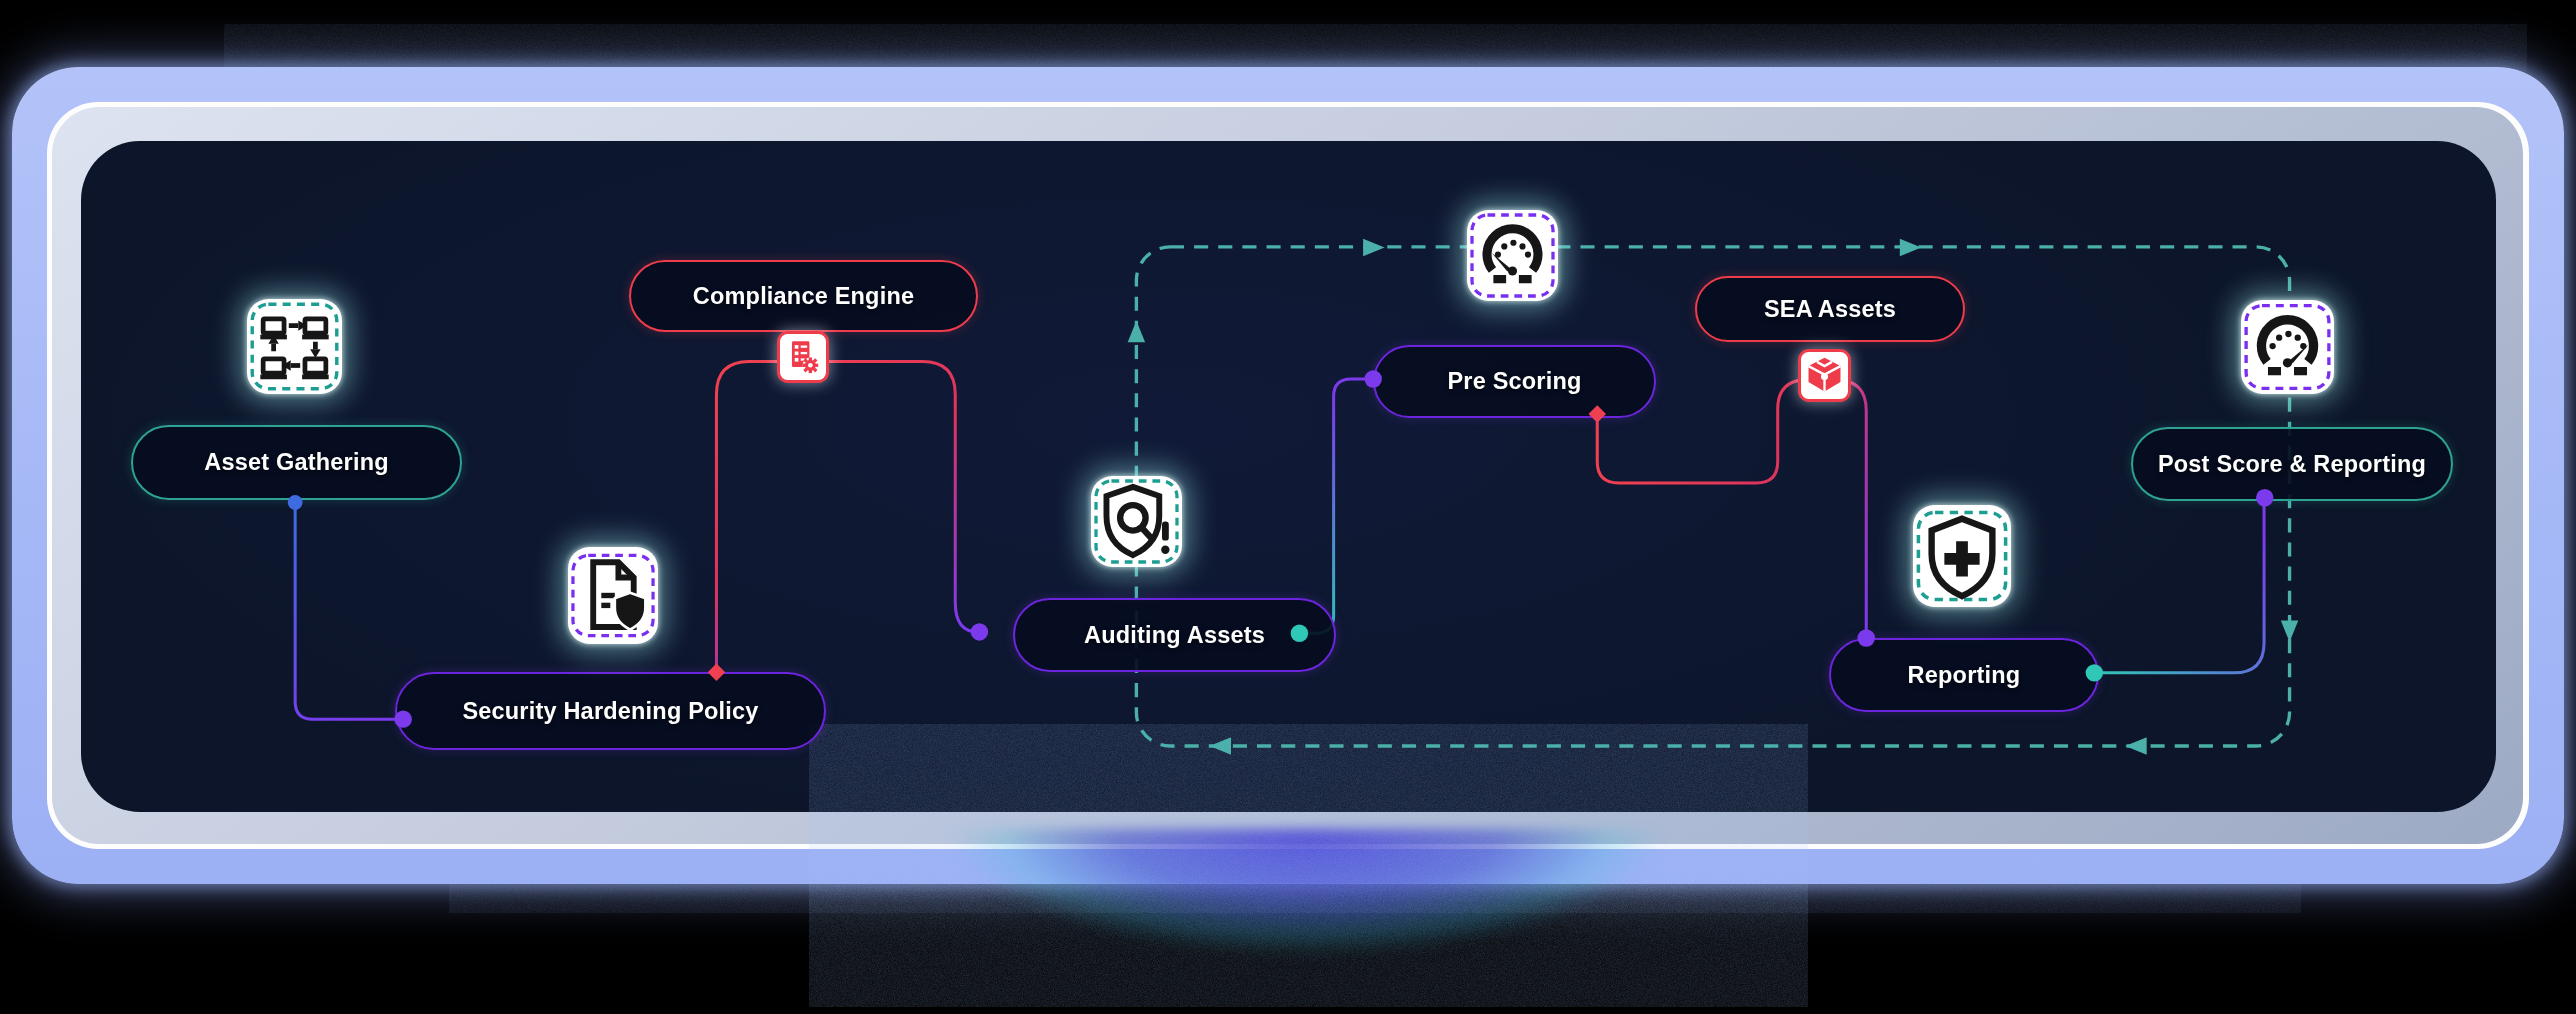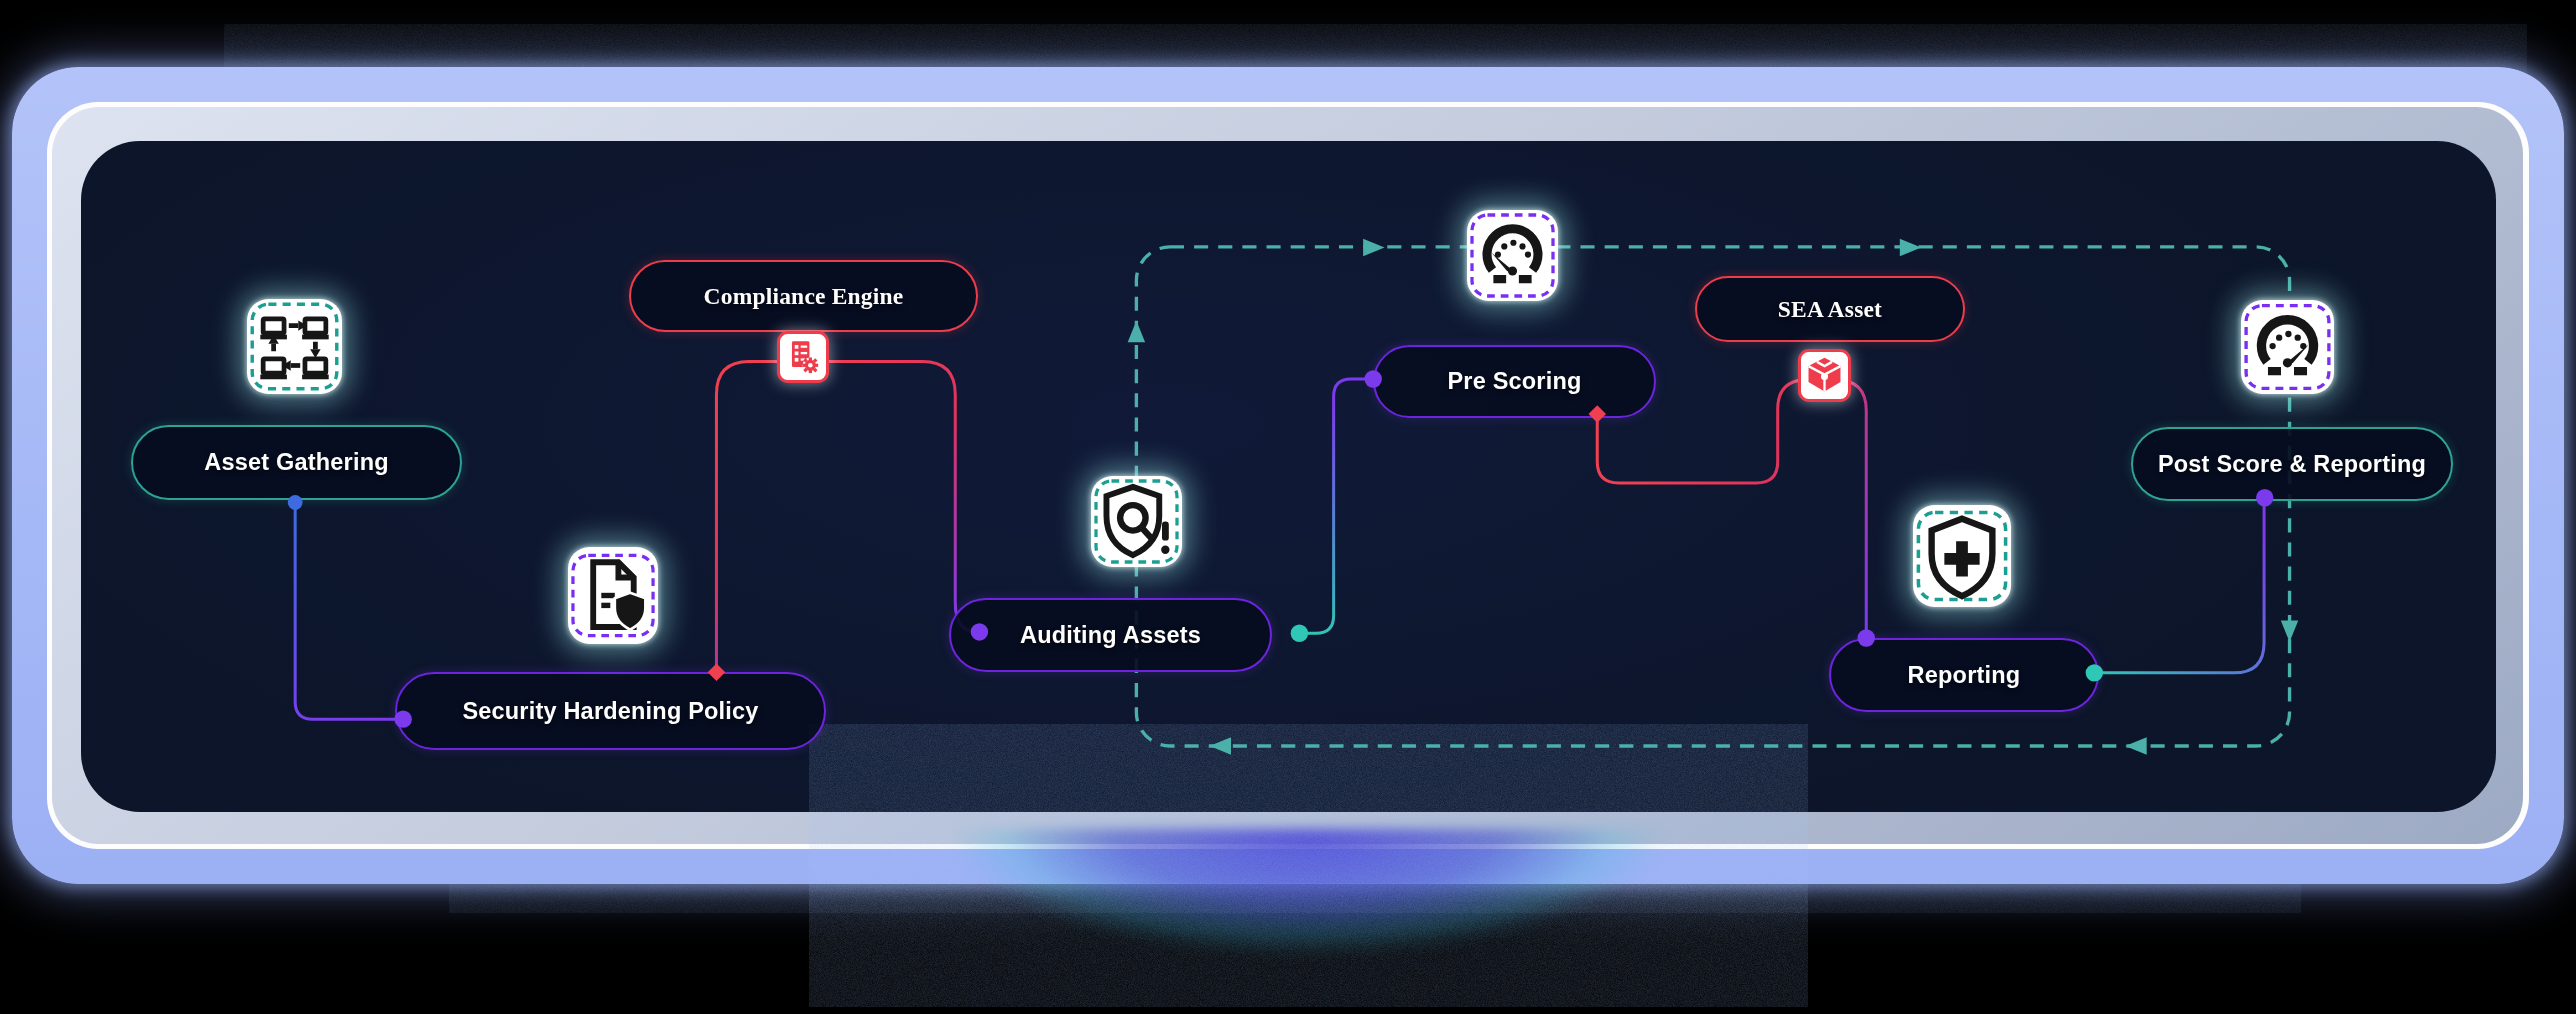--- a/index.html
+++ b/index.html
@@ -31,26 +31,26 @@
   
   .lines,.overlay{position:absolute;left:0;top:0;pointer-events:none;}
 
   
   .pill{position:absolute;border-radius:670px;display:flex;align-items:center;
     justify-content:center;background:rgba(6,13,31,.92);color:#fff;
     font-size:23.5px;font-weight:600;letter-spacing:0.2px;white-space:nowrap;
     text-shadow:0 2px 5.4px rgba(0,0,0,.6);z-index:20;}
   .b-teal  {border:2.7px solid #2ea293;box-shadow:0 0 10.7px rgba(46,178,160,.25);}
   .b-purple{border:2.7px solid #6c24dd;box-shadow:0 0 10.7px rgba(124,58,237,.25);}
-  .b-red   {border:2.7px solid #ee3c4b;box-shadow:0 0 10.7px rgba(238,60,75,.25);font-family:Liberation Serif, serif;}
+  .b-red   {border:2.7px solid #ee3c4b;box-shadow:0 0 10.7px rgba(238,60,75,.25);}
 
   #pill-ag  {left:131px; top:425px; width:327px;height:71px;align-items:center;}
   #pill-shp {left:395px; top:672px;width:427px;height:74px;}
   #pill-ce  {left:629px; top:260px; width:345px;height:68px;}
-  #pill-aa  {left:949px;top:598px; width:319px;height:70px;}
+  #pill-aa  {left:1013px;top:598px; width:319px;height:70px;}
   #pill-ps  {left:1373px;top:345px; width:279px;height:69px;}
   #pill-sea {left:1695px;top:276px; width:266px;height:62px;}
   #pill-hard{left:1829px;top:638px; width:266px;height:70px;}
   #pill-post{left:2131px;top:427px; width:318px;height:70px;}
 
   
   .icon-box{position:absolute;background:#fff;border-radius:21.5px;z-index:30;
     box-shadow:0 0 27px 9.4px rgba(152,230,233,.45), 0 0 6.7px rgba(255,255,255,.9);}
   .icon-box svg{width:100%;height:100%;display:block;}
   #icon-ag  {left:247px; top:299px;width:95px;height:95px;}
@@ -131,21 +131,21 @@
 <div class="pill b-red" id="pill-ce">
   <span>Compliance Engine</span>
 </div>
 <div class="pill b-purple" id="pill-aa">
   <span>Auditing Assets</span>
 </div>
 <div class="pill b-purple" id="pill-ps">
   <span>Pre Scoring</span>
 </div>
 <div class="pill b-red" id="pill-sea">
-  <span>SEA Asset</span>
+  <span>SEA Assets</span>
 </div>
 <div class="pill b-purple" id="pill-hard">
   <span>Reporting</span>
 </div>
 <div class="pill b-teal" id="pill-post">
   <span>Post Score &amp; Reporting</span>
 </div>
 
 <div class="icon-box" id="icon-ag">
   <svg viewBox="0 0 100 100">

